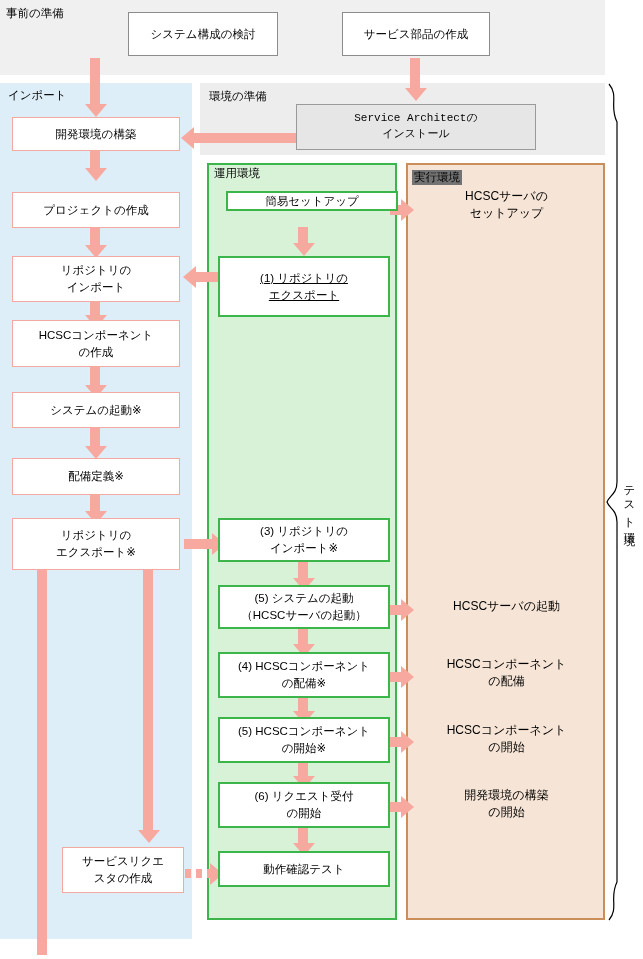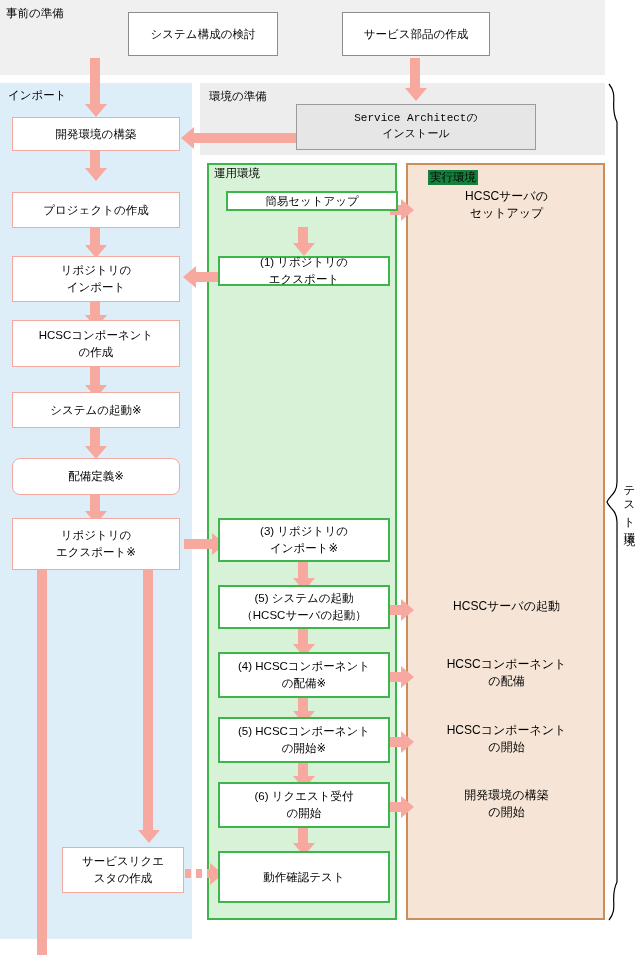--- a/index.html
+++ b/index.html
@@ -106,21 +106,21 @@
 <div class="panel region-dev" style="left:0px;top:83px;width:192px;height:856px;"></div>
 <div class="panel-label" style="left:6px;top:88px;">インポート</div>
 
 <div class="panel region-env" style="left:200px;top:83px;width:405px;height:72px;"></div>
 <div class="panel-label" style="left:207px;top:89px;">環境の準備</div>
 
 <div class="panel region-ops" style="left:207px;top:163px;width:190px;height:757px;"></div>
 <div class="panel-label" style="left:212px;top:166px;background:#d8f2d8;">運用環境</div>
 
 <div class="panel region-run" style="left:406px;top:163px;width:199px;height:757px;"></div>
-<div class="panel-label" style="left:428px;top:170px;background:#15803d;">実行環境</div>
+<div class="panel-label" style="left:412px;top:170px;background:#737373;">実行環境</div>
 
 <div class="stem-v" style="left:90px;top:58px;height:48px;"></div>
 <div class="arrow down" style="left:85px;top:104px;"></div>
 
 <div class="stem-v" style="left:410px;top:58px;height:32px;"></div>
 <div class="arrow down" style="left:405px;top:88px;"></div>
 
 <div class="stem-v" style="left:90px;top:150px;height:20px;"></div>
 <div class="arrow down" style="left:85px;top:168px;"></div>
 
@@ -195,40 +195,40 @@
 <div class="box gray mono" style="left:296px;top:104px;width:240px;height:46px;">Service Architectの
 インストール</div>
 
 <div class="box pink" style="left:12px;top:117px;width:168px;height:34px;">開発環境の構築</div>
 <div class="box pink" style="left:12px;top:192px;width:168px;height:36px;text-align:center;">プロジェクトの作成</div>
 <div class="box pink" style="left:12px;top:256px;width:168px;height:46px;">リポジトリの
 インポート</div>
 <div class="box pink" style="left:12px;top:320px;width:168px;height:47px;">HCSCコンポーネント
 の作成</div>
 <div class="box pink" style="left:12px;top:392px;width:168px;height:36px;">システムの起動※</div>
-<div class="box pink" style="left:12px;top:458px;width:168px;height:37px;border-radius:8px;">配備定義※</div>
+<div class="box pink" style="left:12px;top:458px;width:168px;height:37px;">配備定義※</div>
 <div class="box pink" style="left:12px;top:518px;width:168px;height:52px;">リポジトリの
 エクスポート※</div>
 <div class="box pink" style="left:62px;top:847px;width:122px;height:46px;">サービスリクエ
 スタの作成</div>
 
 <div class="box green" style="left:226px;top:191px;width:172px;height:20px;">簡易セットアップ</div>
-<div class="box green" style="left:218px;top:256px;width:172px;height:30px;">(1) リポジトリの
+<div class="box green" style="left:218px;top:256px;width:172px;height:61px;text-decoration:underline;">(1) リポジトリの
 エクスポート</div>
 <div class="box green" style="left:218px;top:518px;width:172px;height:44px;">(3) リポジトリの
 インポート※</div>
 <div class="box green" style="left:218px;top:585px;width:172px;height:44px;">(5) システムの起動
 （HCSCサーバの起動）</div>
 <div class="box green" style="left:218px;top:652px;width:172px;height:46px;">(4) HCSCコンポーネント
 の配備※</div>
 <div class="box green" style="left:218px;top:717px;width:172px;height:46px;">(5) HCSCコンポーネント
 の開始※</div>
 <div class="box green" style="left:218px;top:782px;width:172px;height:46px;">(6) リクエスト受付
 の開始</div>
-<div class="box green" style="left:218px;top:851px;width:172px;height:52px;">動作確認テスト</div>
+<div class="box green" style="left:218px;top:851px;width:172px;height:36px;">動作確認テスト</div>
 
 <div class="txt" style="left:424px;top:188px;width:165px;">HCSCサーバの
 セットアップ</div>
 <div class="txt" style="left:424px;top:598px;width:165px;">HCSCサーバの起動</div>
 <div class="txt" style="left:424px;top:656px;width:165px;">HCSCコンポーネント
 の配備</div>
 <div class="txt" style="left:424px;top:722px;width:165px;">HCSCコンポーネント
 の開始</div>
 <div class="txt" style="left:424px;top:787px;width:165px;">開発環境の構築
 の開始</div>

